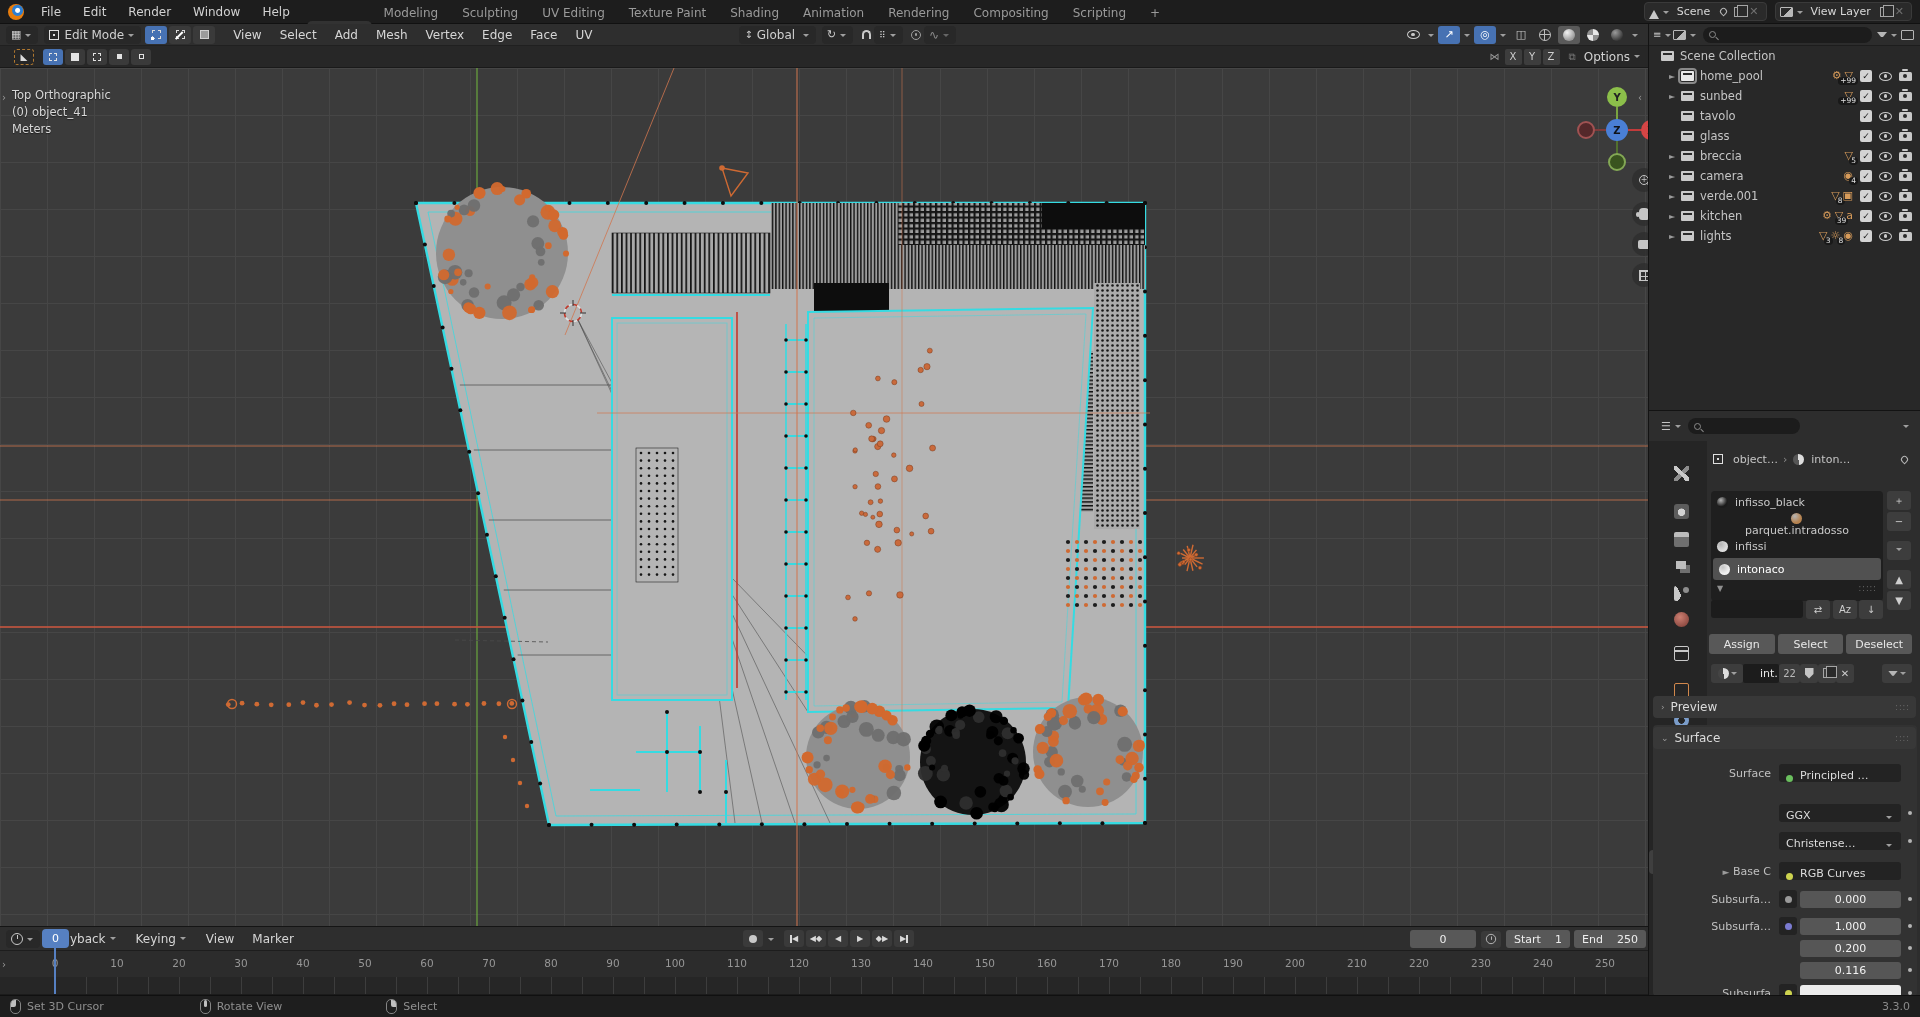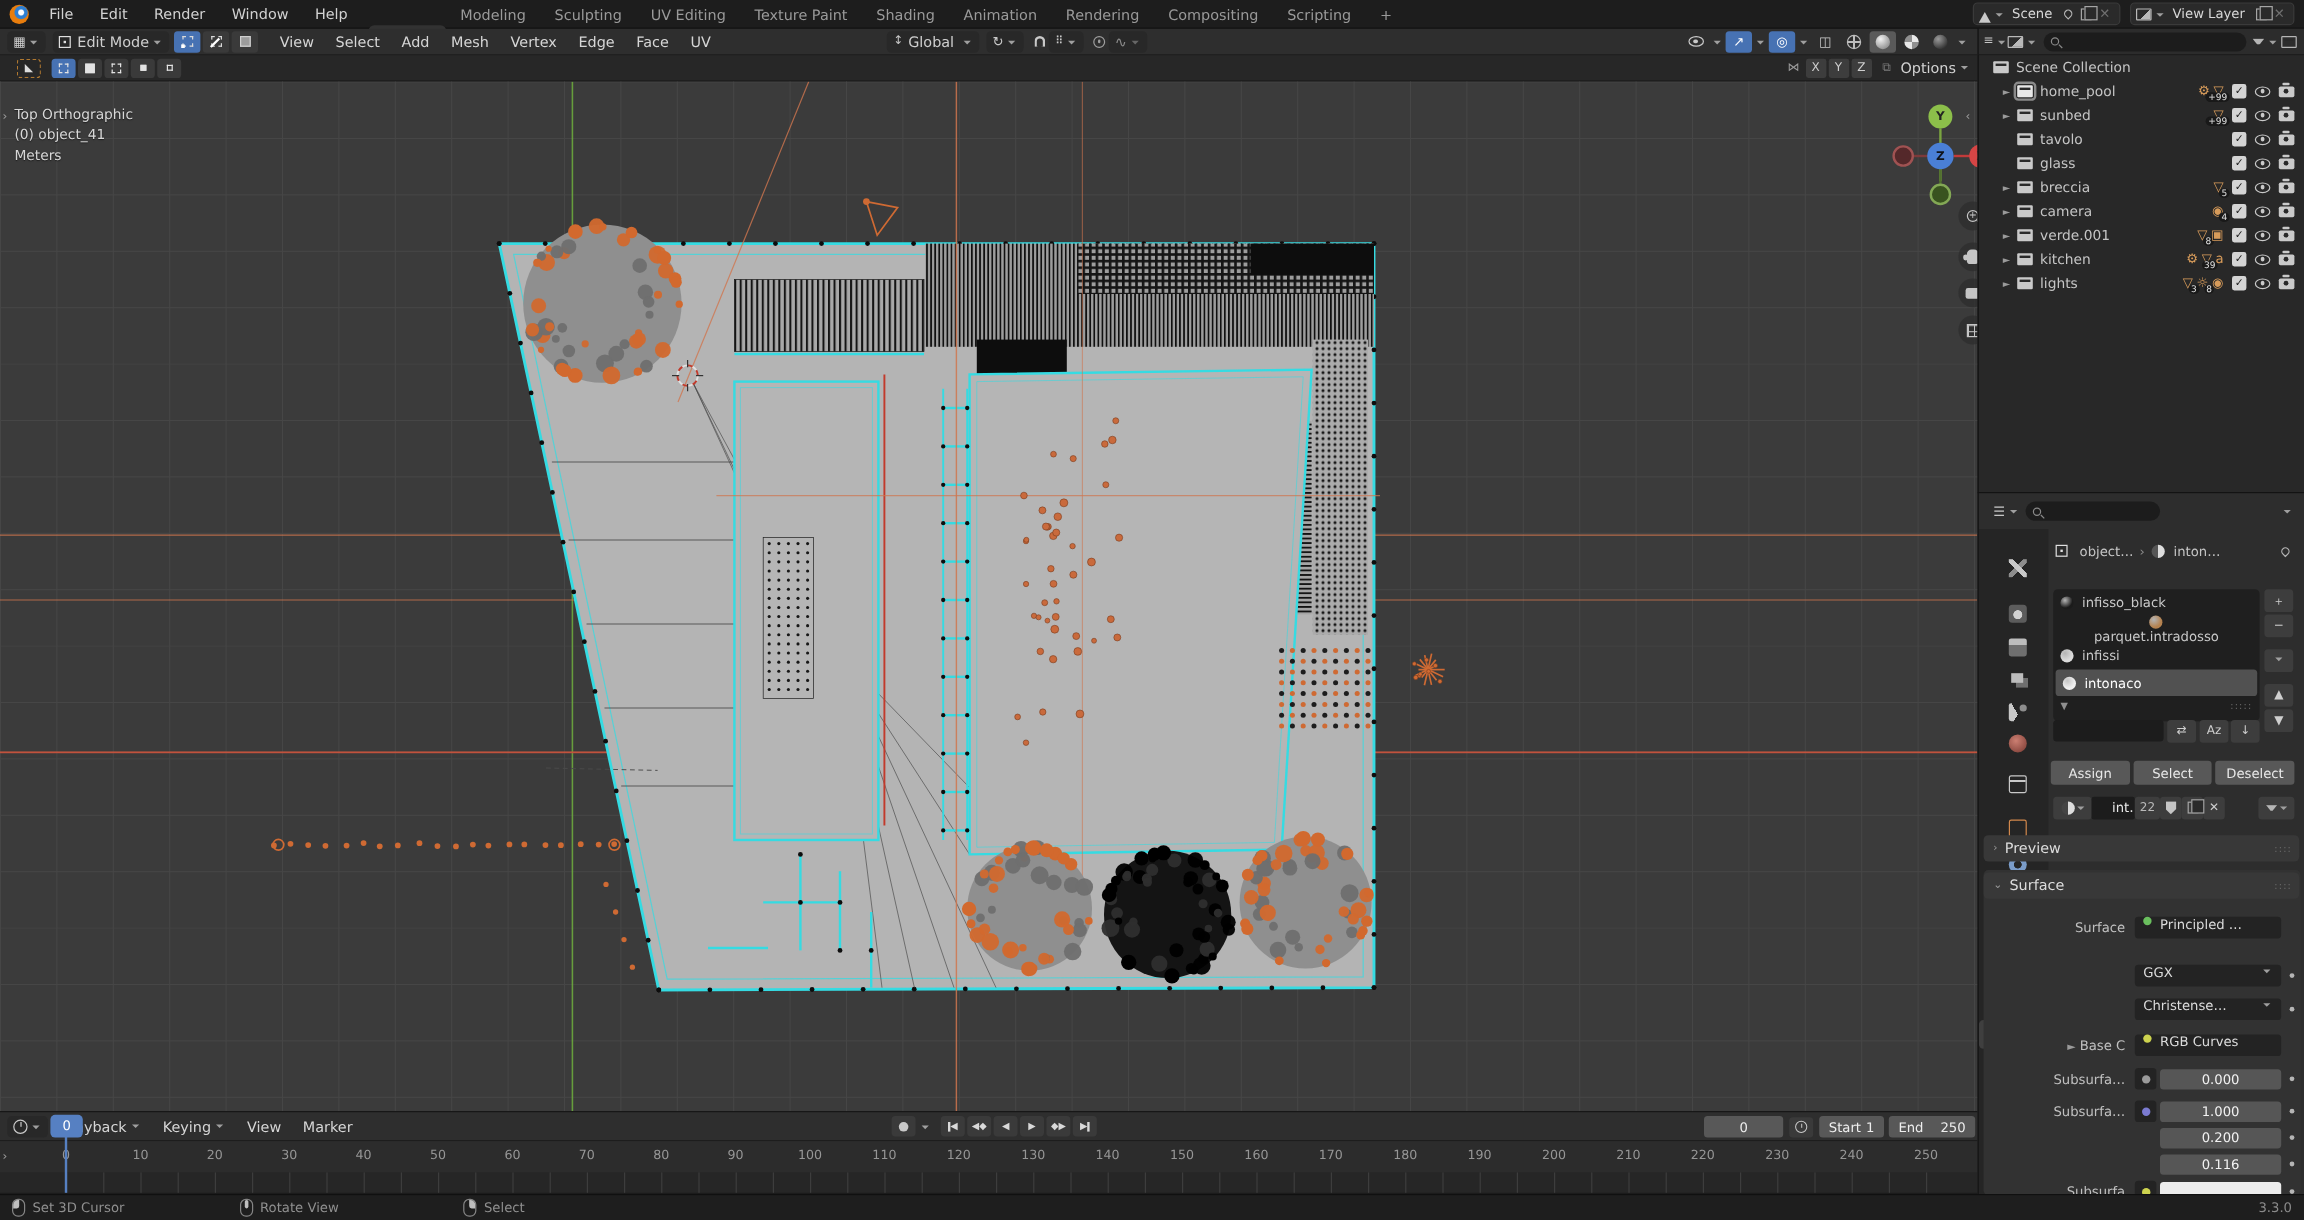--- a/index.html
+++ b/index.html
@@ -128,21 +128,21 @@
   .pt-object{border:1.8px solid #d2884c;border-radius:2px;}
   .pt-modifiers{border-radius:50%;background:radial-gradient(circle,#0000 0 3px,#7a9cc9 3.5px);}
   .pt-particles{width:5px;height:5px;border-radius:50%;background:#7a9cc9;box-shadow:8px 3px 0 #7a9cc9,3px 9px 0 #7a9cc9;}
   .pt-physics{border:2px solid #7a9cc9;border-radius:50%;position:relative;}
   .pt-physics::after{content:'';position:absolute;right:-2px;top:-2px;width:4px;height:4px;border-radius:50%;background:#a8c3e8;}
   .pt-constraints{background:linear-gradient(#7a9cc9 0 40%,#0000 40% 60%,#7a9cc9 60%);border-radius:3px;}
   .pt-data{color:#63b35c;font-size:15px;line-height:15px;text-align:center;width:auto;height:auto;}
   .pt-material{border-radius:50%;background:conic-gradient(#d96a6a 0 25%,#ececec 0 50%,#d96a6a 0 75%,#ececec 0);}
   .prow{position:absolute;left:58px;right:8px;display:flex;align-items:center;font-size:11px;color:#c5c5c5;}
   .plabel{width:72px;text-align:right;padding-right:8px;color:#c0c0c0;white-space:nowrap;overflow:hidden;}
-  .wbtn{height:18px;background:#232323;border-radius:3px;display:flex;align-items:flex-start;color:#dcdcdc;padding:0 7px;}
+  .wbtn{height:18px;background:#232323;border-radius:3px;display:flex;align-items:flex-end;color:#dcdcdc;padding:0 7px;}
   .vfield{height:17px;background:#565656;border-radius:3px;color:#f2f2f2;display:flex;align-items:center;justify-content:center;}
   .animdot{width:4px;height:4px;border-radius:50%;background:#b5b5b5;margin-left:7px;}
   .swbtn{width:18px;height:18px;background:#232323;border-radius:3px;display:flex;align-items:center;justify-content:center;margin-right:3px;}
   .panel-hdr{position:absolute;left:4px;right:4px;height:22px;background:#383838;border-radius:4px;display:flex;align-items:center;color:#dcdcdc;padding-left:8px;}
   .grip{margin-left:auto;margin-right:6px;color:#6a6a6a;font-size:8px;letter-spacing:1px;}
   .slot-sph{width:11px;height:11px;border-radius:50%;margin:0 7px 0 6px;flex:none;}
   .sqbtn{width:24px;height:19px;background:#3d3d3d;border-radius:3px;display:flex;align-items:center;justify-content:center;color:#cfcfcf;font-size:10px;}
   .shield{width:9px;height:11px;background:#c5c5c5;clip-path:polygon(0 0,100% 0,100% 60%,50% 100%,0 60%);}
   .abtn{flex:1;height:20px;background:#585858;border-radius:3px;margin-right:3px;display:flex;align-items:center;justify-content:center;color:#e8e8e8;font-size:11px;}
 </style>
@@ -988,21 +988,21 @@
       <div class="tbtn">◀</div>
       <div class="tbtn">▶</div>
       <div class="tbtn">◆▶</div>
       <div class="tbtn">▶<span class="tbar"></span></div>
     </div>
     <div class="row" style="position:absolute;right:2px;top:3px">
       <div class="tl-field" style="width:66px;justify-content:center">0</div>
       <div class="tbtn" style="margin-left:5px">
           <span class="clockico" style="transform:scale(.85)"></span>
         </div>
-      <div class="tl-field" style="width:54px">
+      <div class="tl-field" style="width:64px">
         <span>Start</span>
           <span>1</span>
       </div>
       <div class="tl-field" style="width:72px">
         <span>End</span>
           <span>250</span>
       </div>
     </div>
   </div>
   <div id="tl-ruler">

